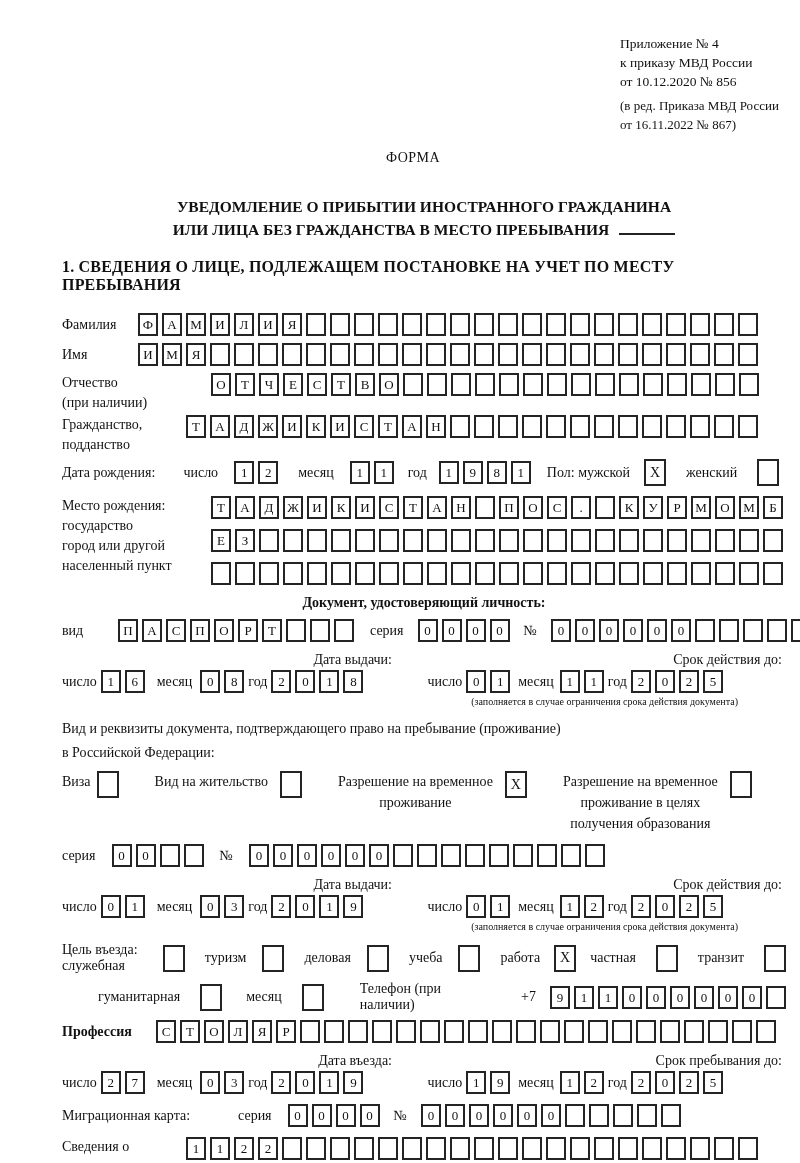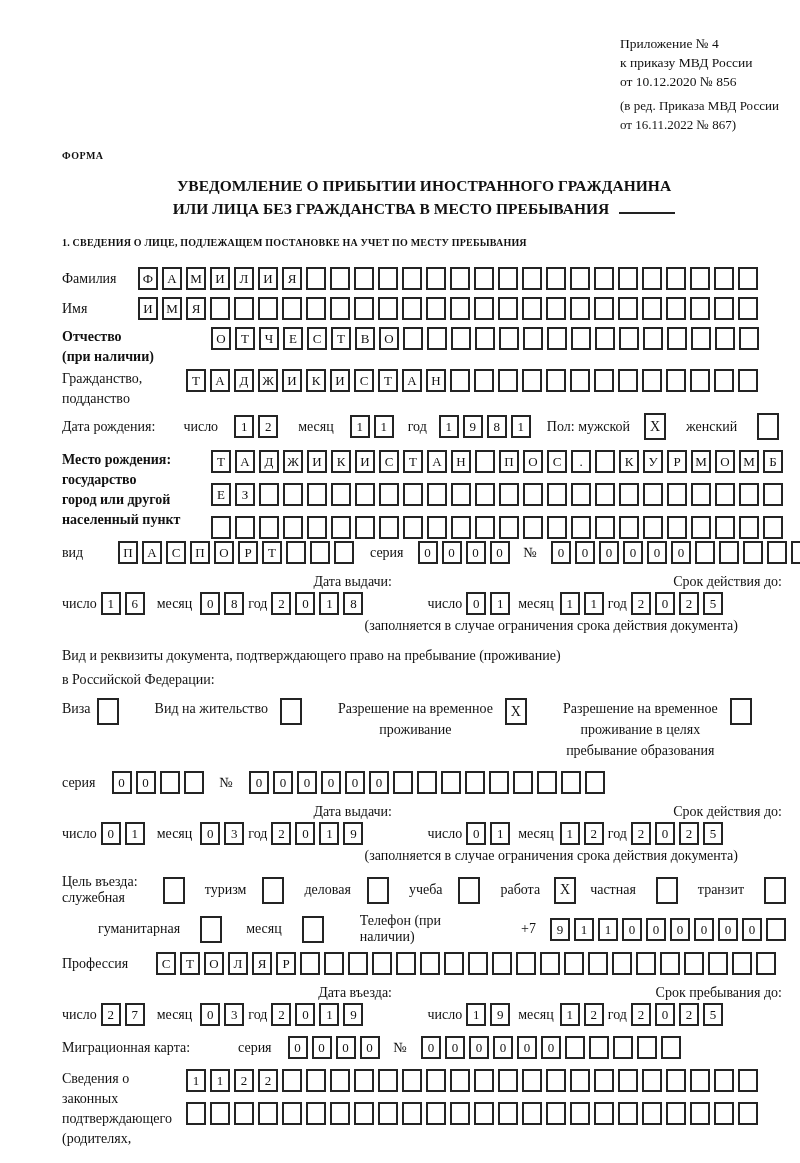--- a/index.html
+++ b/index.html
@@ -10,55 +10,55 @@
     font-family: "Liberation Serif", "DejaVu Serif", serif;
     font-size: 14px;
     overflow: hidden;
   }
   .page { padding: 34px 14px 0 62px; width: 800px; }
 
   
   .annex { margin-left: 558px; width: 200px; font-size: 13.5px; line-height: 19px; }
   .annex .amend { font-size: 13px; }
   .annex .amend.first { margin-top: 5px; }
-  .forma { text-align: left; padding-right: 22px; font-weight: bold; font-size: 10px; margin-top: 16px; letter-spacing: .5px; }
-
-  .title { text-align: center; font-weight: bold; font-size: 15.5px; line-height: 23px; margin-top: 13px; }
+  .forma { text-align: center; padding-right: 22px; font-weight: normal; font-size: 14px; margin-top: 16px; letter-spacing: .5px; }
+
+  .title { text-align: center; font-weight: bold; font-size: 15.5px; line-height: 23px; margin-top: 29px; }
   .uline { display: inline-block; width: 56px; border-bottom: 2px solid #222; height: 12px; margin-left: 10px; }
 
-  .sec { font-weight: bold; font-size: 10px; margin-top: 17px; margin-bottom: 19px; letter-spacing: .2px; }
+  .sec { font-weight: bold; font-size: 16px; margin-top: 17px; margin-bottom: 19px; letter-spacing: .2px; }
 
   
   .cells { display: inline-flex; gap: 4px; flex: none; vertical-align: middle; }
   .cell {
     width: 20px; height: 23px; flex: none;
     border: 2px solid #242424; background: #fff;
     display: inline-flex; align-items: center; justify-content: center;
     font-size: 13px; line-height: 1;
   }
   .cbx .cell { width: 22px; height: 27px; font-size: 14px; }
 
   .row { display: flex; align-items: flex-start; margin-bottom: 7px; flex-wrap: nowrap; gap: 8px; }
   .row.ai-c { align-items: center; }
   .lbl { flex: none; line-height: 20px; }
-  .w68 { width: 68px; } .w141 { width: 141px; font-weight: bold; } .w116 { width: 116px; } .w48 { width: 48px; } .w86 { width: 86px; }
+  .w68 { width: 68px; } .w141 { width: 141px; } .w116 { width: 116px; } .w48 { width: 48px; } .w86 { width: 86px; font-weight: bold; }
   .stack { display: flex; flex-direction: column; gap: 10px; }
   .stack .cells { display: flex; }
 
   .ml4{margin-left:4px}.ml6{margin-left:6px}.ml8{margin-left:8px}.ml12{margin-left:12px}
   .ml16{margin-left:16px}.ml20{margin-left:20px}.ml24{margin-left:24px}.ml28{margin-left:28px}.ml40{margin-left:40px}.ml56{margin-left:56px}.ml70{margin-left:36px}
   .mb2{margin-bottom:2px}.mb4{margin-bottom:4px}.mb10{margin-bottom:10px}
   .mt6{margin-top:6px}
 
   .doc-hdr { text-align: center; font-weight: bold; margin: 10px 0 8px 0; }
   .dates-hdr { display: flex; margin-bottom: 2px; }
   .dh { width: 330px; text-align: right; }
   .dh.right { margin-left: 60px; }
   .dgroup { display: inline-flex; align-items: center; flex: none; }
-  .note { text-align: right; padding-right: 48px; font-size: 14px; margin: 3px 0 10px 0; }
+  .note { text-align: right; padding-right: 48px; font-size: 10px; margin: 3px 0 10px 0; }
 
   .para { line-height: 24px; margin-bottom: 4px; }
 
   .permit-row { align-items: flex-start; margin: 6px 0 10px 0; }
   .pr-item { display: inline-flex; align-items: flex-start; flex: none; }
   .pr-text { text-align: center; line-height: 21px; }
 </style>
 </head>
 <body>
 
@@ -321,20 +321,21 @@
           <span class="cell"></span>
           <span class="cell"></span>
           <span class="cell"></span>
           <span class="cell"></span>
           <span class="cell"></span>
           <span class="cell"></span>
         </span>
     </div>
   </div>
 
+  <div class="doc-hdr">Документ, удостоверяющий личность:</div>
 
   <div class="row ai-c mb10">
     <span class="lbl w48">вид</span>
     <span class="cells">
         <span class="cell">П</span>
         <span class="cell">А</span>
         <span class="cell">С</span>
         <span class="cell">П</span>
         <span class="cell">О</span>
         <span class="cell">Р</span>
@@ -436,21 +437,21 @@
         <div>проживание</div>
       </span>
       <span class="cells cbx ml12">
           <span class="cell">X</span>
         </span>
     </span>
     <span class="pr-item ml28">
       <span class="pr-text">
         <div>Разрешение на временное</div>
         <div>проживание в целях</div>
-        <div>пребывание образования</div>
+        <div>получения образования</div>
       </span>
       <span class="cells cbx ml12">
           <span class="cell"></span>
         </span>
     </span>
   </div>
 
   <div class="row ai-c mb10 mt6">
     <span>серия</span>
     <span class="cells ml8">

